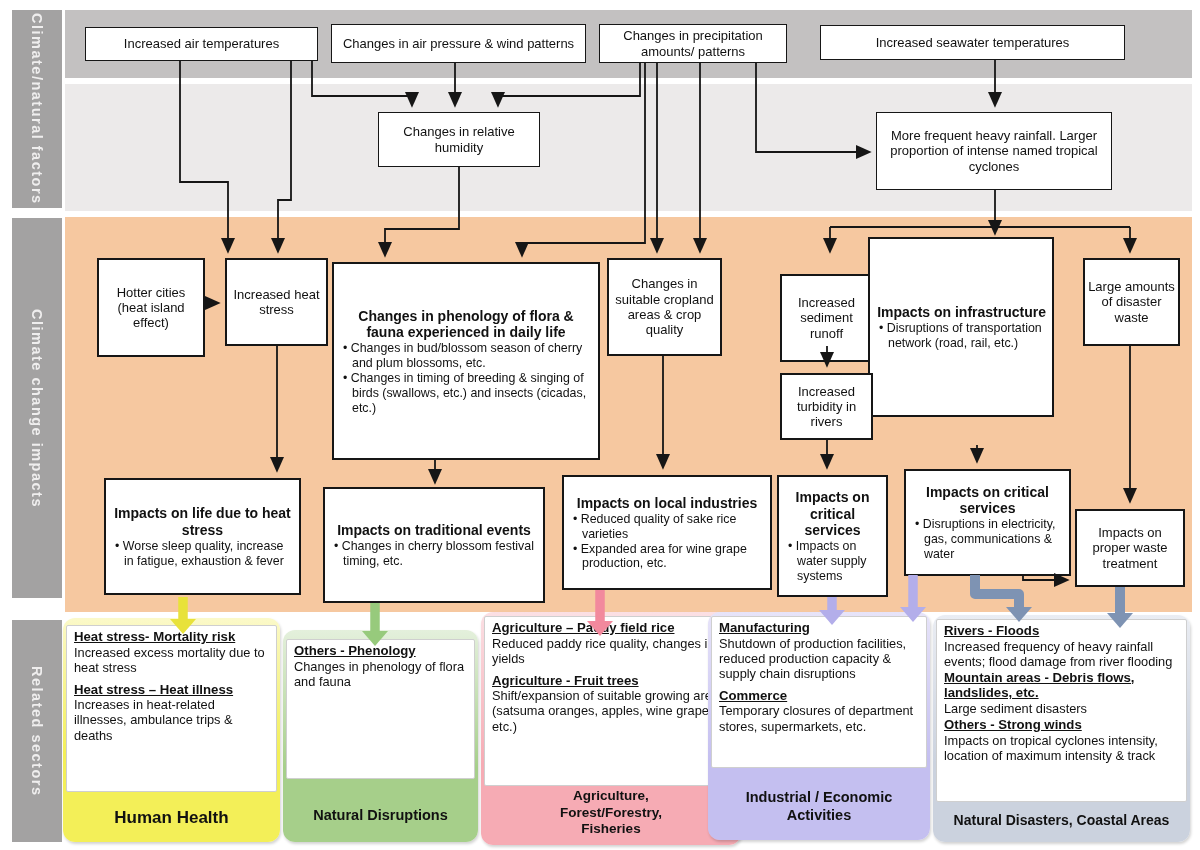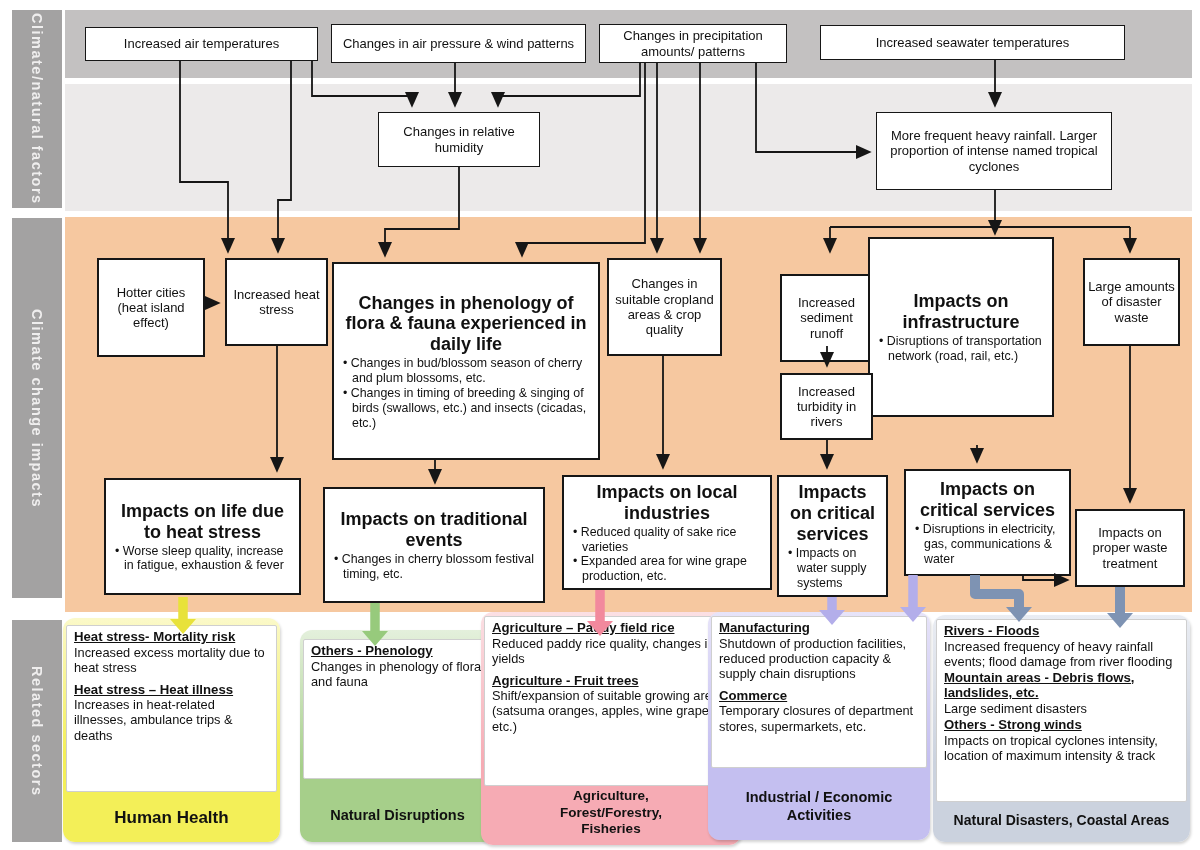--- a/index.html
+++ b/index.html
@@ -18,21 +18,21 @@
   #side1{top:10px;height:198px;}
   #side2{top:218px;height:380px;}
   #side3{top:620px;height:222px;}
 
   
   .box{position:absolute;background:#fff;border:2px solid #161616;box-sizing:border-box;
        display:flex;align-items:center;justify-content:center;text-align:center;
        font-size:13px;line-height:1.18;padding:2px 3px;z-index:6;}
   .top-box{border-width:1.5px;}
   .lbox{flex-direction:column;align-items:stretch;justify-content:center;text-align:left;padding:3px 6px;}
-  .lbox .bt{font-weight:bold;text-align:center;font-size:18px;line-height:1.16;margin:1px 0;}
+  .lbox .bt{font-weight:bold;text-align:center;font-size:14px;line-height:1.16;margin:1px 0;}
   .bullets{margin:0;padding:0 0 0 12px;list-style:none;font-size:12.4px;line-height:1.2;}
   .bullets li{text-indent:-9px;}
   .bullets li::before{content:"• ";}
   .wavy{text-decoration:underline;text-decoration-style:wavy;text-decoration-color:#d05050;text-decoration-thickness:1px;text-underline-offset:2px;}
 
   
   .card{position:absolute;border-radius:12px;z-index:5;box-shadow:1px 2px 3px rgba(0,0,0,0.18);}
   #card-hh{background:linear-gradient(180deg,#fbf9c9 0%,#f3ef58 60%);}
   #card-ne{background:linear-gradient(180deg,#e4f0dc 0%,#a6cf8a 65%);}
   #card-ag{background:linear-gradient(180deg,#fbe0e4 0%,#f6abb4 65%);}
@@ -149,21 +149,21 @@
         <div class="et">Increased excess mortality due to heat stress</div>
       </div>
       <div class="entry">
         <div class="eh">Heat stress – Heat illness</div>
         <div class="et">Increases in heat-related illnesses, ambulance trips &amp; deaths</div>
       </div>
     </div>
     <div class="label">Human Health</div>
   </div>
 
-  <div class="card" id="card-ne" style="left:283px;top:630px;width:195px;height:212px;margin-left:17px;">
+  <div class="card" id="card-ne" style="left:283px;top:630px;width:195px;height:212px;">
     <div class="content" style="top:9px;height:140px;">
       <div class="entry">
         <div class="eh">Others - Phenology</div>
         <div class="et">Changes in phenology of flora and fauna</div>
       </div>
     </div>
     <div class="label">Natural Disruptions</div>
   </div>
 
   <div class="card" id="card-ag" style="left:481px;top:612px;width:260px;height:233px;">

